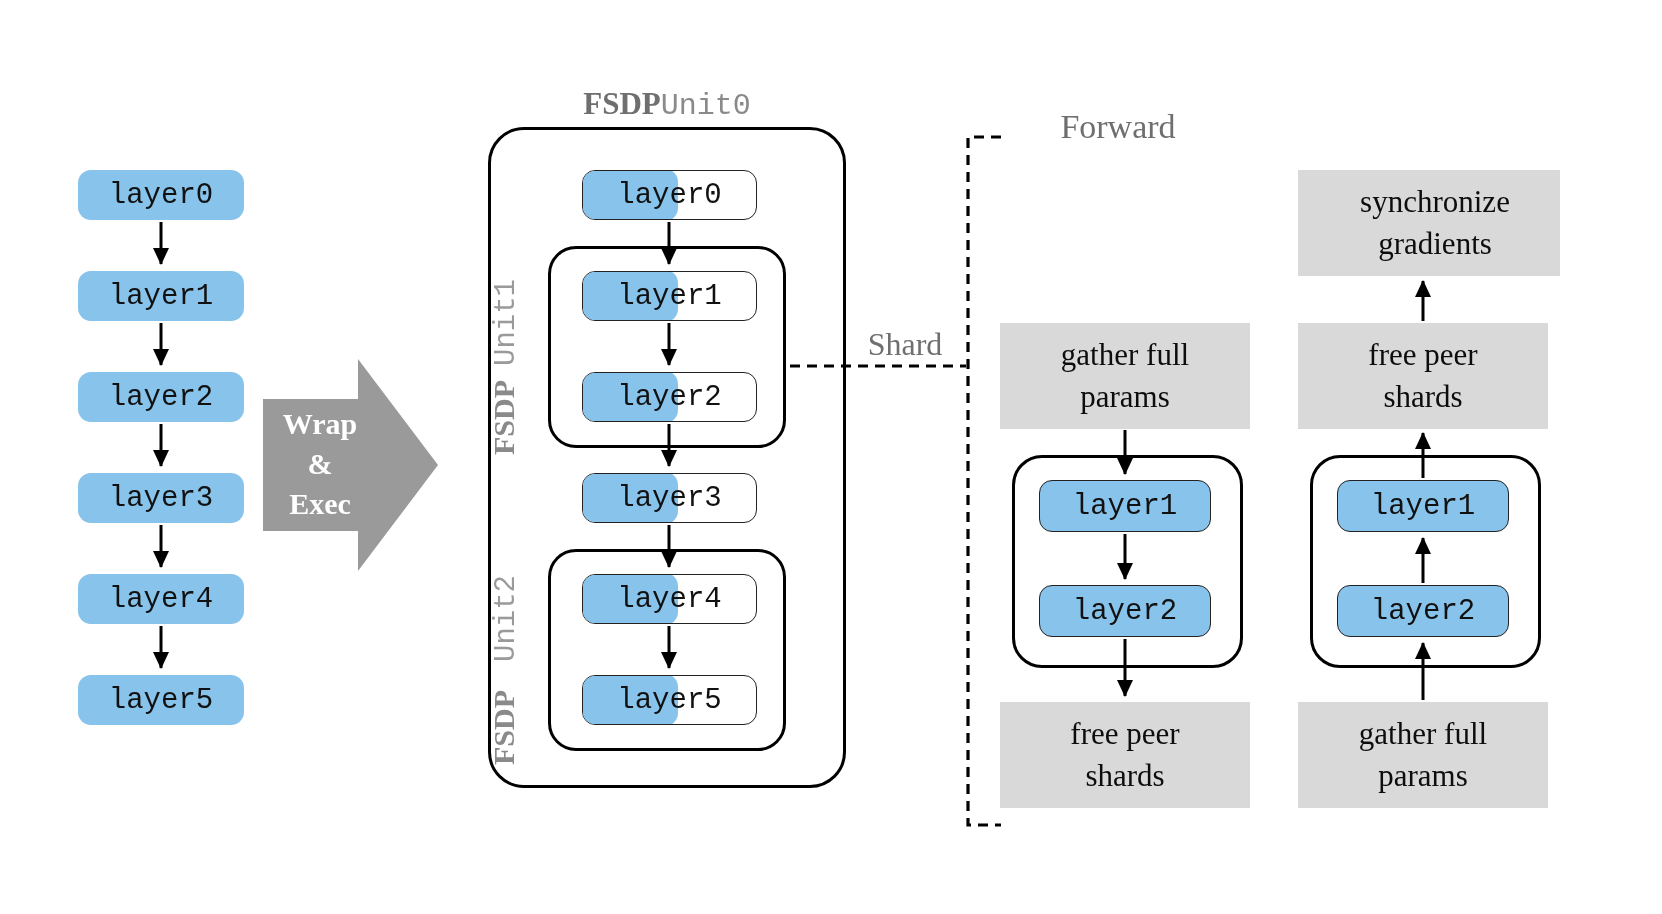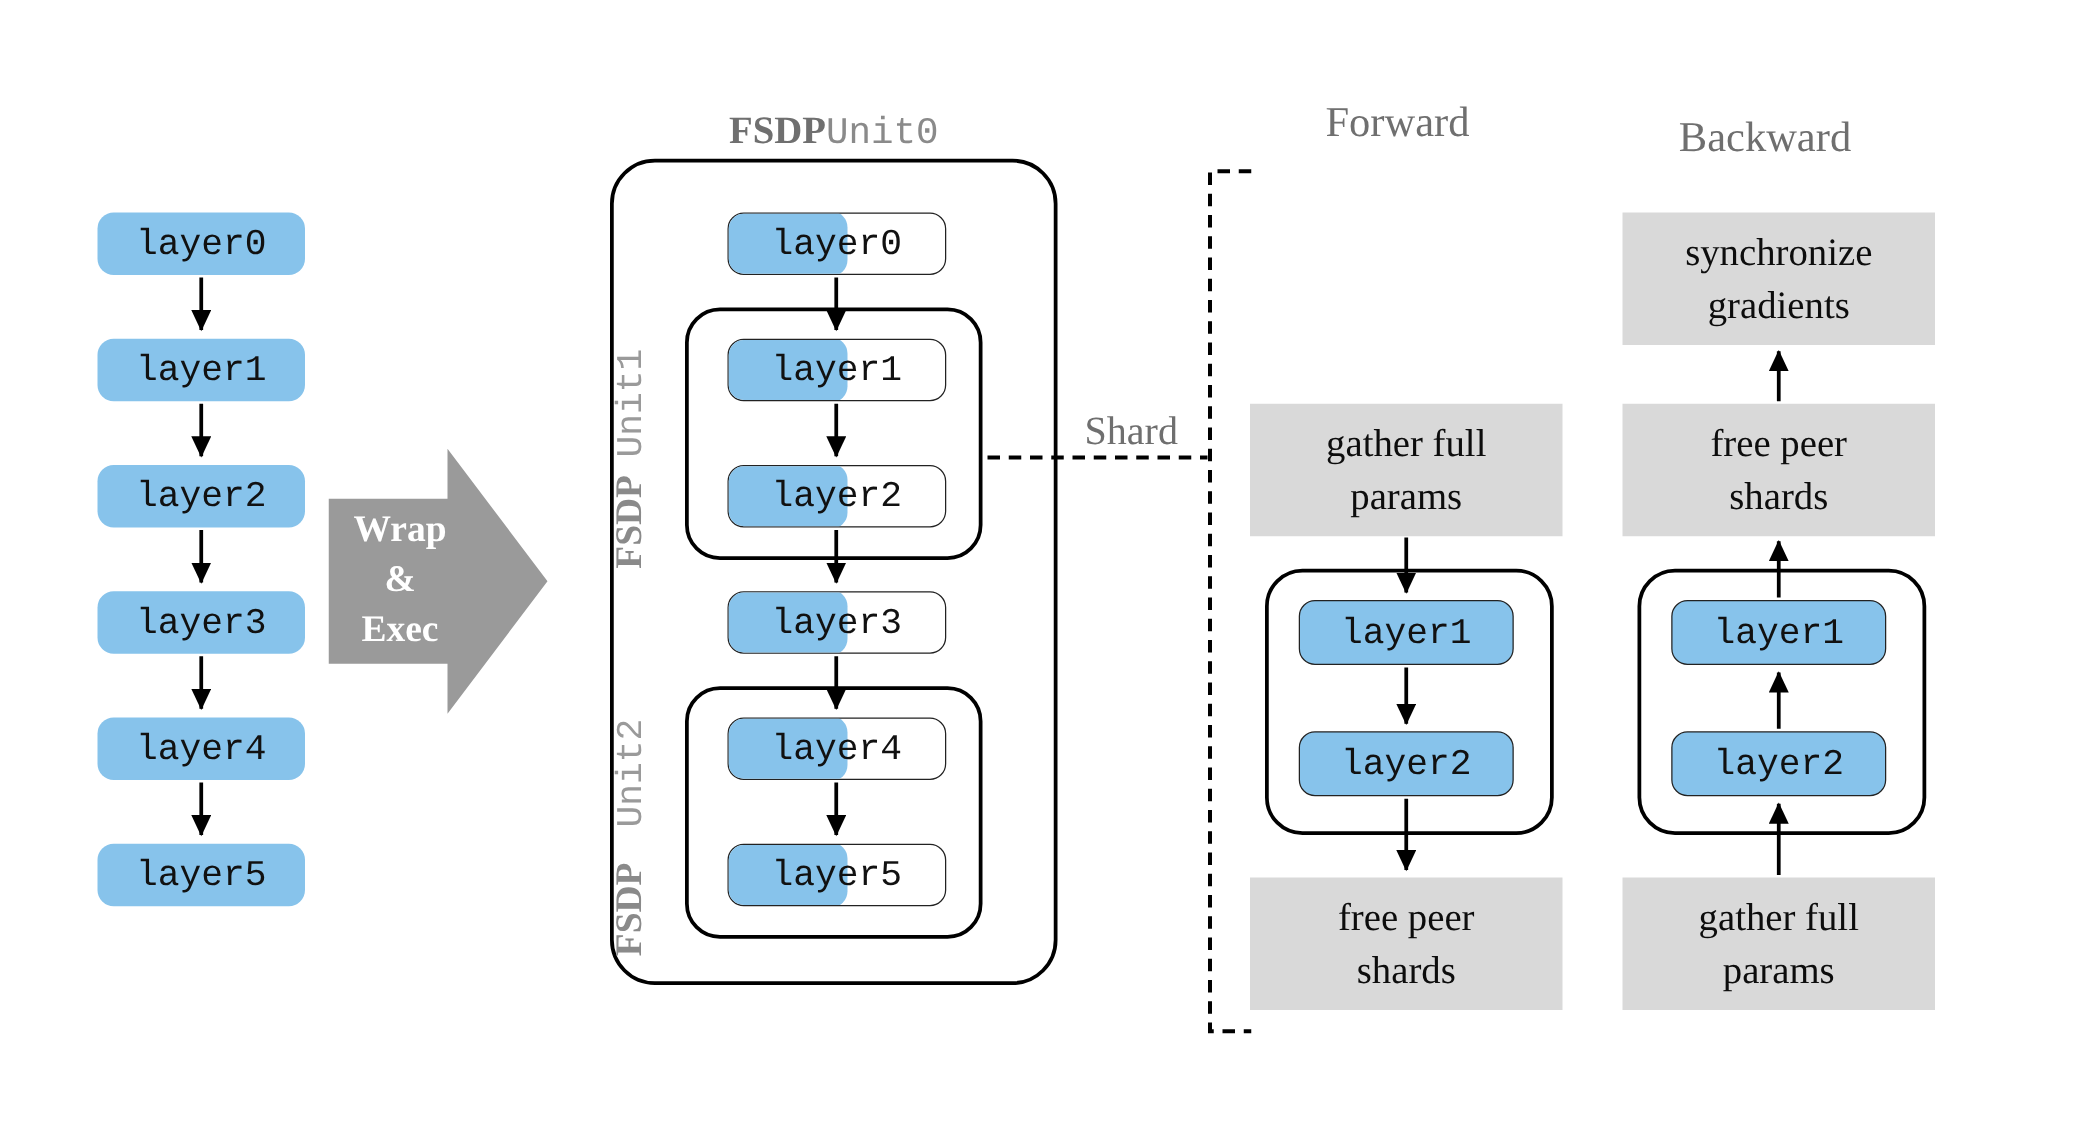--- a/index.html
+++ b/index.html
@@ -115,43 +115,42 @@
       <div class="shade"></div>
       <span>layer4</span>
     </div>
   <div class="chip-half" style="left:582px;top:675px;">
       <div class="shade"></div>
       <span>layer5</span>
     </div>
 
   <div class="exec" style="left:845px;top:326px;">Shard</div>
 
-  <div class="colhead" style="left:1008px;top:80px;">Forward</div>
+  <div class="colhead" style="left:1008px;top:108px;">Forward</div>
 
   <div class="graybox" style="left:1000px;top:323px;">
     <span>gather full</span>
     <span>params</span>
   </div>
 
   <div class="unitbox unit-inner" style="left:1012px;top:455px;width:231px;height:213px;border-radius:30px;"></div>
   <div class="chip-solid" style="left:1039px;top:480px;">
       <span>layer1</span>
     </div>
   <div class="chip-solid" style="left:1039px;top:585px;">
       <span>layer2</span>
     </div>
 
   <div class="graybox" style="left:1000px;top:702px;">
     <span>free peer</span>
     <span>shards</span>
   </div>
 
-  <div class="colhead" style="left:1302px;top:92px;">Backward</div>
-
-  <div class="graybox" style="left:1298px;top:170px;">
+
+  <div class="graybox" style="left:1298px;top:170px;padding-left:12px;">
     <span>synchronize</span>
     <span>gradients</span>
   </div>
 
   <div class="graybox" style="left:1298px;top:323px;">
     <span>free peer</span>
     <span>shards</span>
   </div>
 
   <div class="unitbox unit-inner" style="left:1310px;top:455px;width:231px;height:213px;border-radius:30px;"></div>

